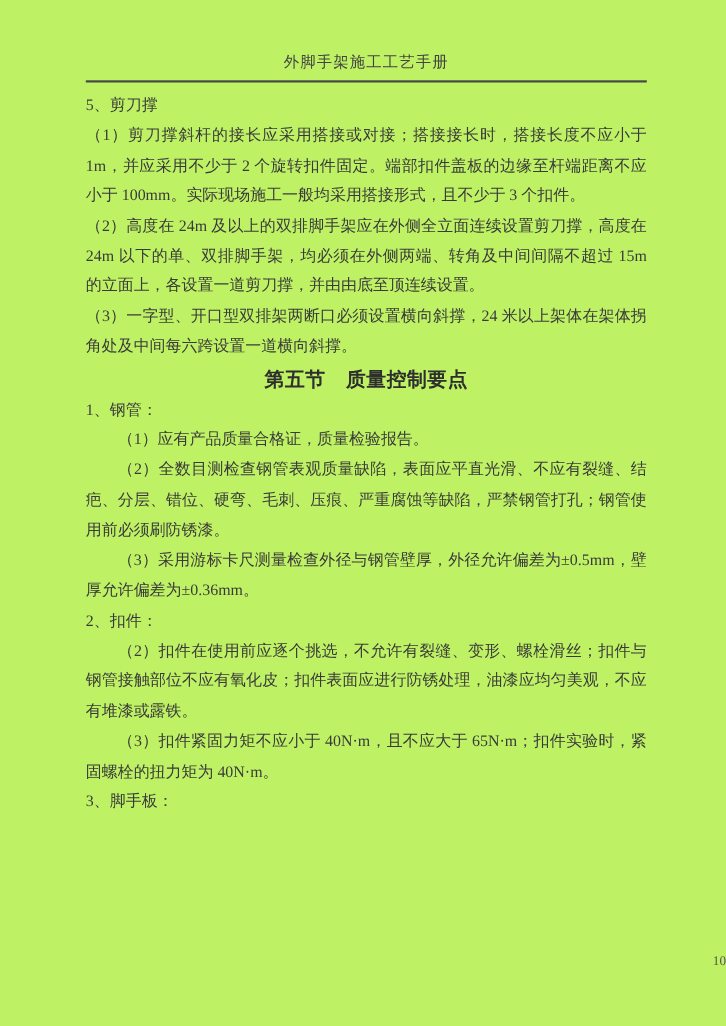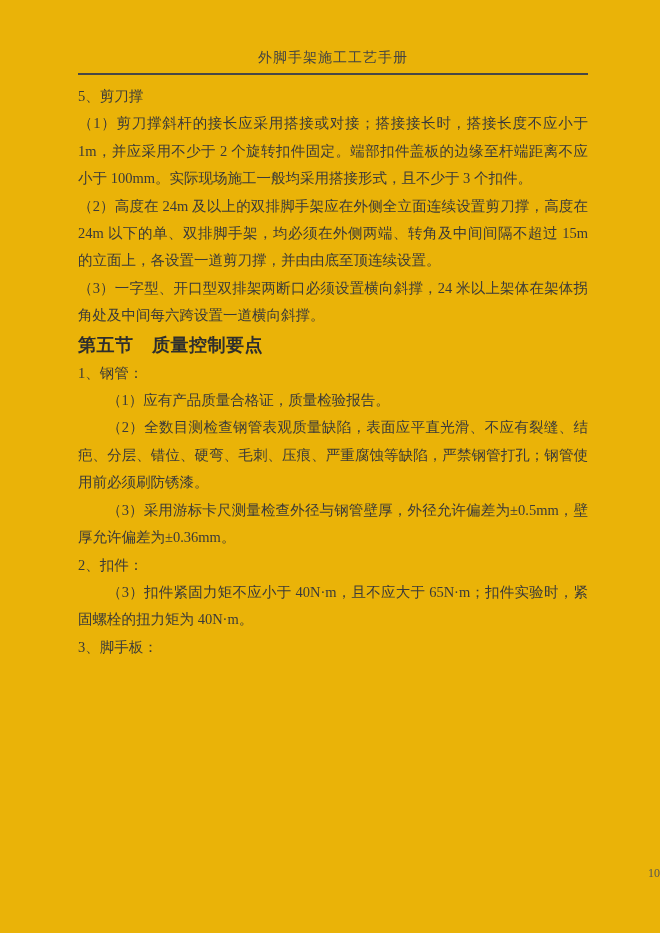--- a/index.html
+++ b/index.html
@@ -4,21 +4,21 @@
 <style>
   html, body {
     margin: 0;
     padding: 0;
     background: #ffffff;
   }
   .page {
     position: relative;
     width: 660px;
     height: 933px;
-    background: #eab308;
+    background: #bef264;
     box-sizing: border-box;
     padding: 48px 72px 0 78px;
     font-family: "Liberation Serif", "DejaVu Serif", serif;
     color: #3a3a3a;
     overflow: hidden;
   }
   .page-header {
     text-align: center;
     font-size: 14px;
     line-height: 20px;
@@ -36,21 +36,21 @@
   }
   .doc-body p {
     margin: 0;
   }
   .p-indent {
     text-indent: 2em;
   }
   .section-heading {
     font-size: 18px;
     font-weight: bold;
-    text-align: left;
+    text-align: center;
     text-indent: 0;
     line-height: 30px;
     margin: 3px 0 7px 0;
     color: #2e2e2e;
     letter-spacing: 0.5px;
   }
   .page-footer {
     position: absolute;
     left: 0;
     right: 0;
@@ -86,20 +86,21 @@
 
     <p class="p-indent">（1）应有产品质量合格证，质量检验报告。</p>
 
     <p class="p-indent">（2）全数目测检查钢管表观质量缺陷，表面应平直光滑、不应有裂缝、结疤、分层、错位、硬弯、毛刺、压痕、严重腐蚀等缺陷，严禁钢管打孔；钢管使用前必须刷防锈漆。</p>
 
     <p class="p-indent">（3）采用游标卡尺测量检查外径与钢管壁厚，外径允许偏差为±0.5mm，壁厚允许偏差为±0.36mm。</p>
 
     <p>2、扣件：</p>
 
 
+    <p class="p-indent">（2）扣件在使用前应逐个挑选，不允许有裂缝、变形、螺栓滑丝；扣件与钢管接触部位不应有氧化皮；扣件表面应进行防锈处理，油漆应均匀美观，不应有堆漆或露铁。</p>
 
     <p class="p-indent">（3）扣件紧固力矩不应小于 40N·m，且不应大于 65N·m；扣件实验时，紧固螺栓的扭力矩为 40N·m。</p>
 
     <p>3、脚手板：</p>
 
   </div>
 
   <div class="page-footer">
     <span>10</span>
   </div>

